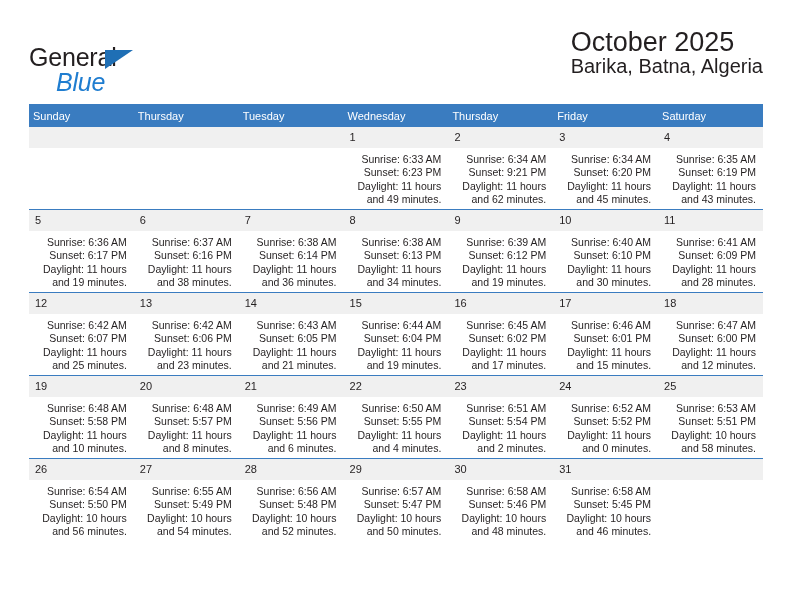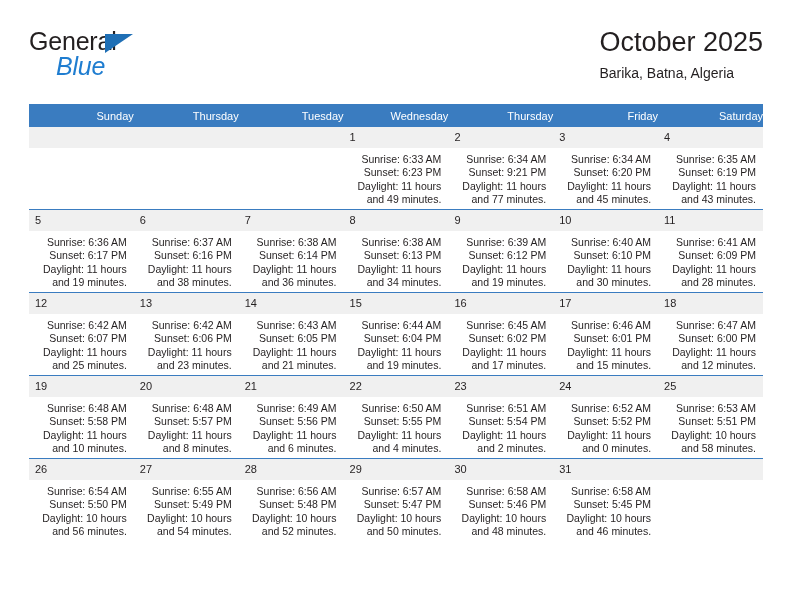--- a/index.html
+++ b/index.html
@@ -26,21 +26,21 @@
   .header {
     position: absolute;
     left: 29px;
     top: 28px;
     right: 29px;
     height: 72px;
   }
   .brand {
     position: absolute;
     left: 0;
-    top: 0;
+    top: 16px;
     width: 260px;
     height: 60px;
   }
   .brand-general {
     position: absolute;
     left: 0;
     top: 0;
     font-size: 25px;
     line-height: 27px;
     color: #231f20;
@@ -75,43 +75,42 @@
     text-align: left;
   }
   .cal-title {
     font-size: 27px;
     line-height: 32px;
     color: #231f20;
     font-weight: 400;
     white-space: nowrap;
   }
   .cal-subtitle {
-    margin-top: 7px;
-    font-size: 14px;
+    font-size: 20px;
     line-height: 17px;
     color: #231f20;
     font-weight: 400;
     white-space: nowrap;
   }
 
   
   .calendar {
     position: absolute;
     left: 29px;
     top: 104px;
     width: 734px;
     border-collapse: collapse;
     table-layout: fixed;
   }
   .calendar th {
     background: #3a7cc0;
     color: #ffffff;
     font-size: 11px;
     font-weight: 400;
-    text-align: right;
+    text-align: left;
     padding: 5px 0 5px 4px;
     height: 13px;
     border: 0;
   }
   .calendar td {
     vertical-align: top;
     padding: 0;
     border: 0;
     height: 82px;
     border-top: 1px solid #3a7cc0;
@@ -194,21 +193,21 @@
               <div>Daylight: 11 hours</div>
               <div>and 49 minutes.</div>
             </div>
           </td>
           <td>
             <div class="daynum">2</div>
             <div class="details">
               <div>Sunrise: 6:34 AM</div>
               <div>Sunset: 9:21 PM</div>
               <div>Daylight: 11 hours</div>
-              <div>and 77 minutes.</div>
+              <div>and 62 minutes.</div>
             </div>
           </td>
           <td>
             <div class="daynum">3</div>
             <div class="details">
               <div>Sunrise: 6:34 AM</div>
               <div>Sunset: 6:20 PM</div>
               <div>Daylight: 11 hours</div>
               <div>and 45 minutes.</div>
             </div>

